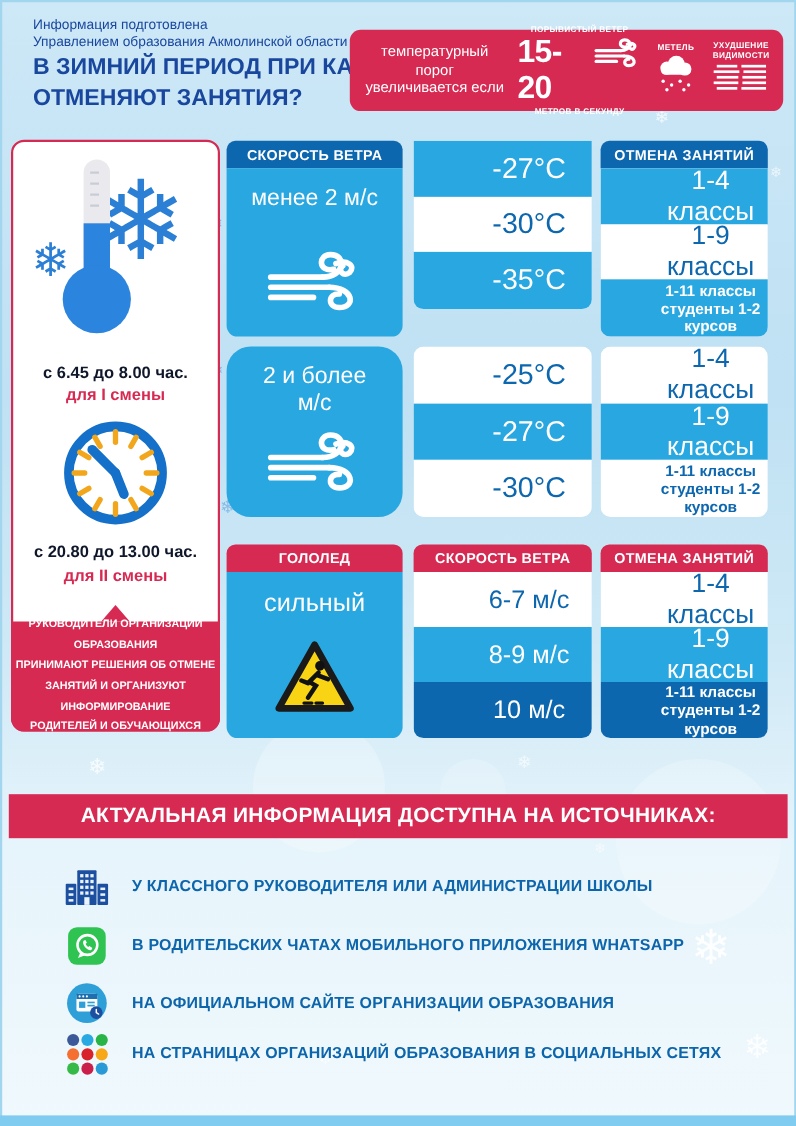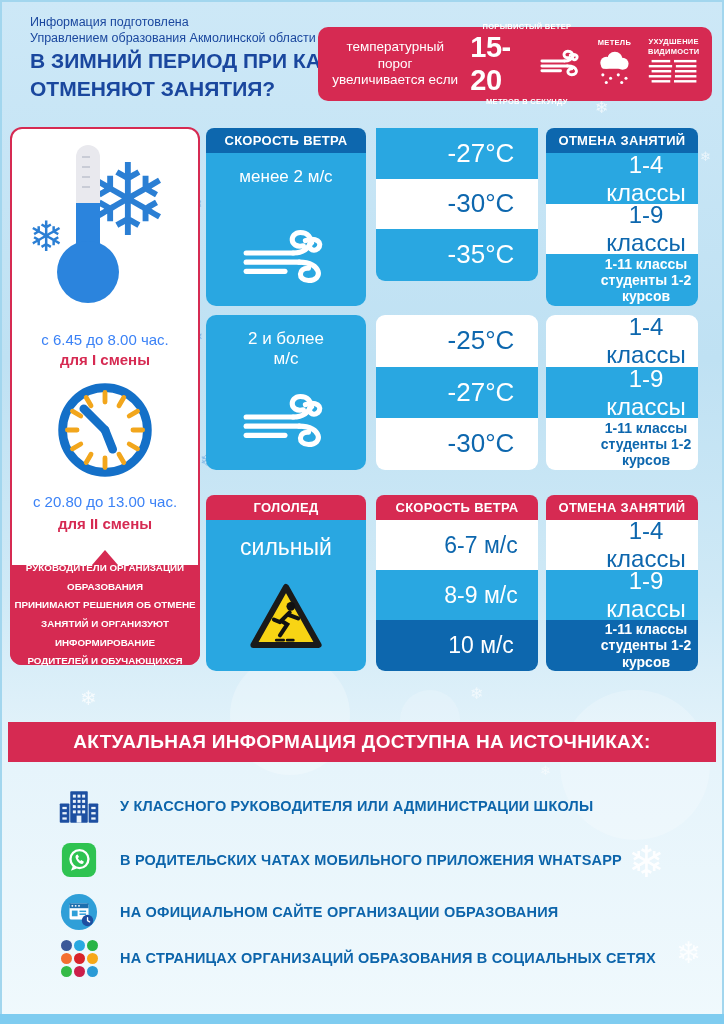--- a/index.html
+++ b/index.html
@@ -20,28 +20,28 @@
   .title{position:absolute;left:30px;top:47px;width:430px;font-size:21px;font-weight:bold;
     color:#1a479e;line-height:1.35;white-space:pre-line;z-index:2;}
 
   
   .threshold{position:absolute;left:318px;top:27px;width:394px;height:74px;background:#d62a52;
     border-radius:10px;display:flex;align-items:center;padding:0 10px;box-sizing:border-box;
     color:#fff;z-index:2;gap:8px;}
   .threshold .intro{width:152px;font-size:13.5px;line-height:1.25;text-align:center;white-space:pre-line;}
   .tb-group{display:flex;flex-direction:column;align-items:center;justify-content:center;}
   .tb-label{font-size:7.5px;font-weight:bold;letter-spacing:.3px;text-align:center;line-height:1.25;white-space:pre-line;}
-  .tb-windrow{display:flex;align-items:center;gap:18px;}
+  .tb-windrow{display:flex;align-items:flex-start;gap:18px;}
   .tb-value{font-size:29px;font-weight:bold;letter-spacing:-.5px;}
 
   
   .sidebar{position:absolute;left:10px;top:127px;width:190px;height:538px;background:#fff;
     border:2px solid #d62a52;border-radius:12px;box-sizing:border-box;z-index:2;}
   .thermo-wrap{position:absolute;left:12px;top:10px;width:162px;height:168px;}
-  .time{position:absolute;width:100%;text-align:center;font-weight:normal;font-size:15px;color:#3b82f6;}
+  .time{position:absolute;width:100%;text-align:center;font-weight:bold;font-size:15px;color:#0f172a;}
   .shift{position:absolute;width:100%;text-align:center;font-weight:bold;font-size:15px;color:#d62a52;}
   .t1{top:202px;} .s1{top:222px;}
   .clock-wrap{position:absolute;left:40px;top:248px;width:106px;height:106px;}
   .t2{top:364px;} .s2{top:386px;}
   .sb-footer{position:absolute;left:-2px;right:-2px;bottom:-2px;height:100px;background:#d62a52;
     border-radius:0 0 12px 12px;display:flex;align-items:center;justify-content:center;}
   .sb-footer-text{color:#fff;font-weight:bold;font-size:9.8px;line-height:1.9;text-align:center;white-space:pre-line;}
   .sb-notch{position:absolute;left:50%;bottom:98px;transform:translateX(-50%);width:0;height:0;
     border-left:13px solid transparent;border-right:13px solid transparent;border-bottom:15px solid #d62a52;}
 
@@ -56,21 +56,21 @@
   .cell-blue{background:#29a7e1;color:#fff;}
   .cell-white{background:#fff;color:#0d67ae;}
   .cell-dark{background:#0d67ae;color:#fff;}
   .temp{font-size:26px;}
   .classes{font-size:24px;}
   .classes-small{font-size:14px;font-weight:bold;white-space:pre-line;}
   .speed{font-size:23px;}
   .windbox{background:#29a7e1;color:#fff;border-radius:0 0 10px 10px;display:flex;flex-direction:column;
     align-items:center;justify-content:space-between;padding:14px 6px 16px;box-sizing:border-box;}
   .windbox.rounded{border-radius:10px;}
-  .windbox .wind-text{font-size:17px;text-align:center;line-height:1.2;white-space:pre-line;}
+  .windbox .wind-text{font-size:21px;text-align:center;line-height:1.2;white-space:pre-line;}
 
   
   .banner{position:absolute;left:8px;top:722px;width:708px;height:40px;background:#d62a52;
     display:flex;align-items:center;justify-content:center;z-index:2;}
   .banner-text{color:#fff;font-weight:bold;font-size:19px;letter-spacing:.3px;}
   .source{position:absolute;left:58px;display:flex;align-items:center;gap:20px;z-index:2;height:44px;}
   .source-label{font-size:14.5px;font-weight:bold;color:#0d65ab;letter-spacing:.2px;}
   .src1{top:784px;} .src2{top:838px;} .src3{top:890px;} .src4{top:936px;}
   .icon-badge{width:42px;display:flex;align-items:center;justify-content:center;}
   .social-grid{display:grid;grid-template-columns:repeat(3,11px);grid-template-rows:repeat(3,11px);gap:2px;}
@@ -268,21 +268,21 @@
     <div class="hdr hdr-blue">ОТМЕНА ЗАНЯТИЙ</div>
     <div class="rows">
       <div class="cell cell-blue classes" style="height:51px;">1-4 классы</div>
       <div class="cell cell-white classes" style="height:50px;">1-9 классы</div>
       <div class="cell cell-blue classes-small" style="height:52px;">1-11 классы
 студенты 1-2 курсов</div>
     </div>
   </div>
 
   <div class="col" style="left:206px;top:315px;width:160px;">
-    <div class="windbox rounded" style="height:155px;">
+    <div class="windbox rounded" style="height:155px;border-radius:22px;">
       <div class="wind-text">2 и более
 м/с</div>
       <span>
         <svg width="92" height="62" viewBox="0 0 90 60">
             <g fill="none" stroke="#fff" stroke-width="5" stroke-linecap="round">
           <path d="M6 28 H52"></path>
               <path d="M6 37 H58"></path>
               <path d="M6 46 H44"></path>
           <path d="M52 28 C72 28 74 8 59 8 C48 8 48 24 62 21"></path>
           <path d="M58 37 C80 37 82 55 67 55 C56 55 57 42 67 43"></path>

